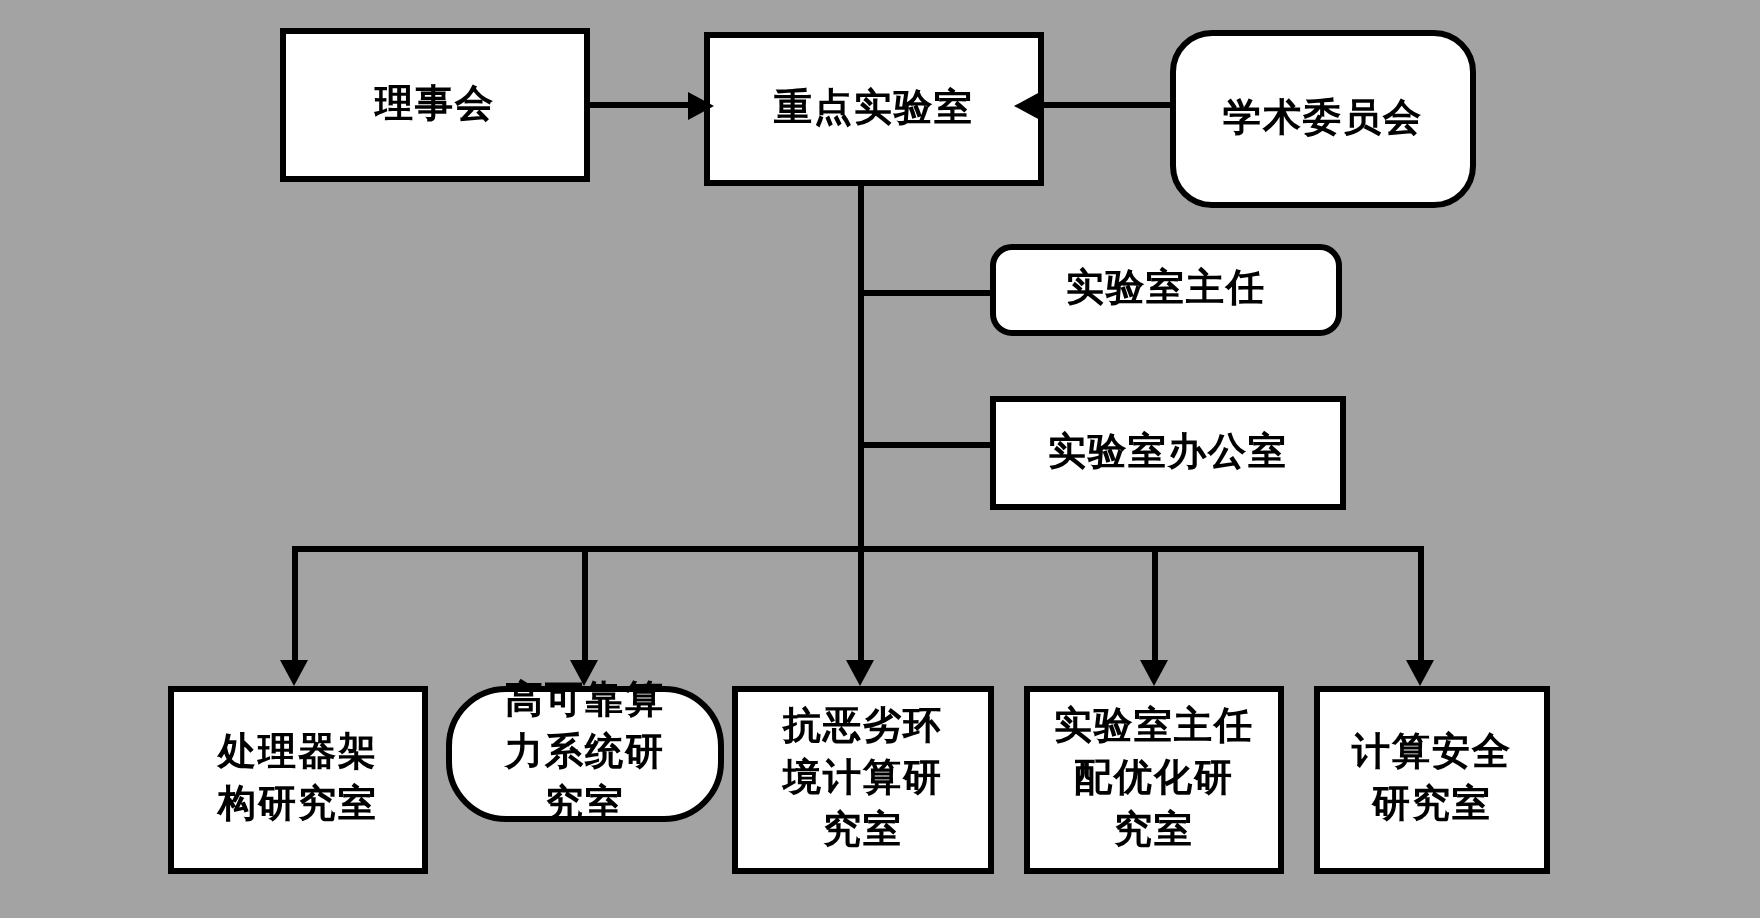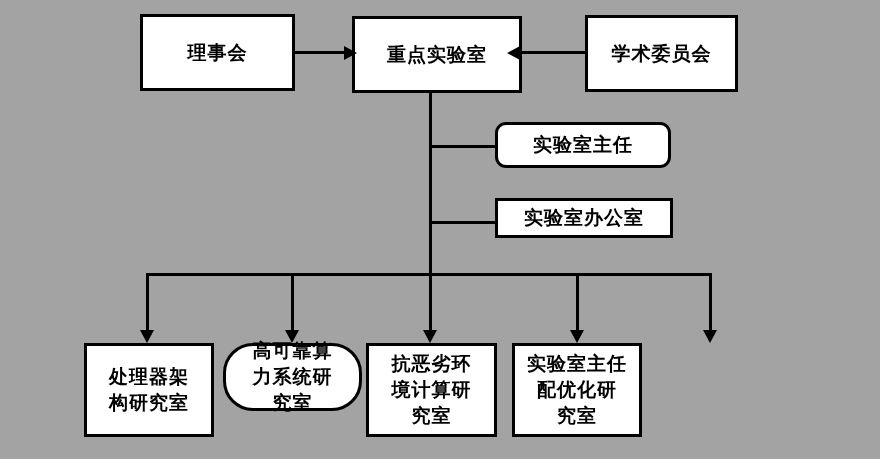--- a/index.html
+++ b/index.html
@@ -24,35 +24,35 @@
 </style>
 </head>
 <body>
 
 <div class="canvas">
 
   <div class="box" style="left:140px; top:14px; width:155px; height:77px;">理事会</div>
 
   <div class="box" style="left:352px; top:16px; width:170px; height:77px;">重点实验室</div>
 
-  <div class="box" style="left:585px; top:15px; width:153px; height:77px;">学术委员会</div>
+  <div class="box" style="left:585px; top:15px; width:153px; height:89px;border-radius:21px;">学术委员会</div>
 
   <div class="line" style="left:295px; top:51px; width:50px; height:3px;"></div>
   <div class="arr right" style="left:344px; top:46px;"></div>
 
   <div class="line" style="left:519px; top:51px; width:66px; height:3px;"></div>
   <div class="arr left" style="left:507px; top:46px;"></div>
 
   <div class="line" style="left:429px; top:93px; width:3px; height:183px;"></div>
 
   <div class="line" style="left:431px; top:145px; width:64px; height:3px;"></div>
   <div class="box" style="left:495px; top:122px; width:176px; height:46px;border-radius:11px;">实验室主任</div>
 
   <div class="line" style="left:431px; top:221px; width:64px; height:3px;"></div>
-  <div class="box" style="left:495px; top:198px; width:178px; height:40px;text-align:right;">实验室办公室</div>
+  <div class="box" style="left:495px; top:198px; width:178px; height:57px;text-align:right;">实验室办公室</div>
 
   <div class="line" style="left:146px; top:273px; width:566px; height:3px;"></div>
 
   <div class="line" style="left:146px; top:276px; width:3px; height:54px;"></div>
   <div class="arr down" style="left:140px; top:330px;"></div>
 
   <div class="line" style="left:291px; top:276px; width:3px; height:54px;"></div>
   <div class="arr down" style="left:285px; top:330px;"></div>
 
   <div class="line" style="left:429px; top:276px; width:3px; height:54px;"></div>
@@ -72,14 +72,16 @@
 究室</div>
 
   <div class="box" style="left:366px; top:343px; width:131px; height:94px;">抗恶劣环
 境计算研
 究室</div>
 
   <div class="box" style="left:512px; top:343px; width:130px; height:94px;">实验室主任
 配优化研
 究室</div>
 
+  <div class="box" style="left:657px; top:343px; width:118px; height:94px;">计算安全
+研究室</div>
 
 </div>
 
 </body></html>

